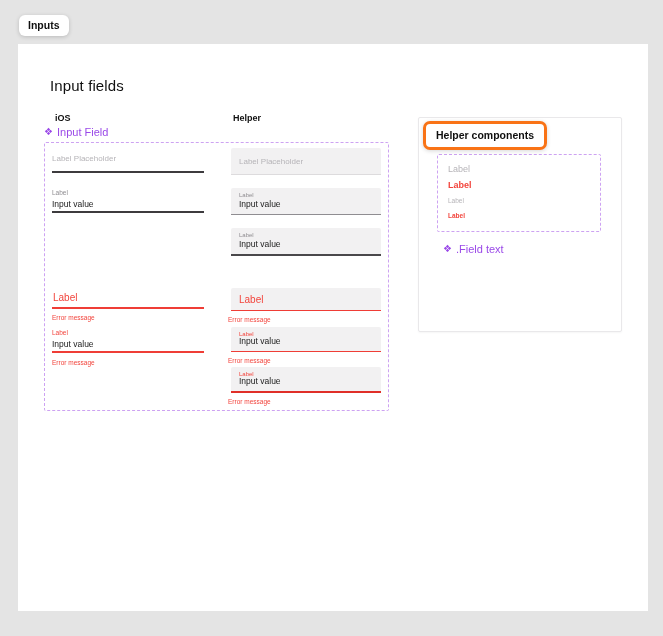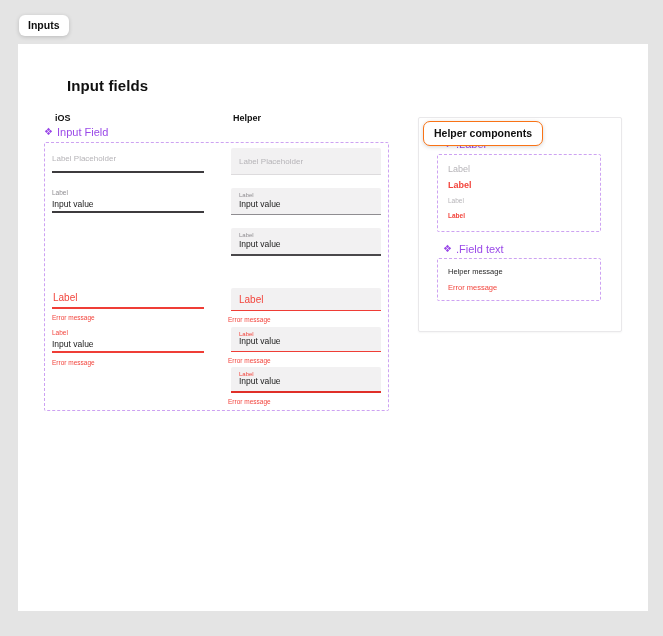--- a/index.html
+++ b/index.html
@@ -18,22 +18,22 @@
     font-size:10.5px; font-weight:700; color:#101010;
     box-shadow:0 1px 4px rgba(0,0,0,0.18);
     z-index:5;
   }
   .canvas-page {
     position:absolute; left:18px; top:44px;
     width:630px; height:567px;
     background:#ffffff;
   }
   .page-title {
-    position:absolute; left:49px; top:33px;
-    font-size:15px; font-weight:700; letter-spacing:0.1px; color:#101010;
+    position:absolute; left:32px; top:33px;
+    font-size:15px; font-weight:400; letter-spacing:0.1px; color:#101010;
   }
   .col-heading {
     position:absolute; top:69px;
     font-size:9px; font-weight:700; color:#101010;
   }
   .comp-title {
     position:absolute;
     display:flex; align-items:center; gap:4px;
     color:#9a49e8; font-size:11px; font-weight:400;
     white-space:nowrap;
@@ -79,21 +79,21 @@
     border-radius:2px;
     box-shadow:0 1px 2px rgba(0,0,0,0.04);
     z-index:1;
   }
   .section-pill {
     position:absolute; left:405px; top:77px;
     background:#ffffff; border-radius:7px;
     padding:5px 10px 6px 10px;
     font-size:10.5px; font-weight:700; color:#101010;
     box-shadow:0 1px 4px rgba(0,0,0,0.16);
-    border:1px solid #f97316;
+    border:3px solid #f97316;
     z-index:3; white-space:nowrap;
   }
   .hc-lbl-gray-lg { color:#b6b4b8; font-size:9px; }
   .hc-lbl-red-lg  { color:#f2453d; font-size:9px; font-weight:600; }
   .hc-lbl-gray-sm { color:#b6b4b8; font-size:6.5px; }
   .hc-lbl-red-sm  { color:#f2453d; font-size:6.5px; font-weight:600; }
   .hc-helper-msg  { color:#2a2a2a; font-size:7.5px; }
   .hc-error-msg   { color:#f2453d; font-size:7.5px; }
   .z2 { z-index:2; }
 </style>
@@ -184,18 +184,14 @@
     <span class="txt hc-lbl-red-lg" style="left:10px; top:25px;">Label</span>
     <span class="txt hc-lbl-gray-sm" style="left:10px; top:42px;">Label</span>
     <span class="txt hc-lbl-red-sm" style="left:10px; top:57px;">Label</span>
   </div>
 
   <div class="comp-title z2" style="left:425px; top:199px;">
     <span class="cicon">❖</span>
     <span>.Field text</span>
   </div>
 
-  <div class="dash-box z2" style="left:419px; top:214px; width:164px; height:43px;">
-    <span class="txt hc-helper-msg" style="left:10px; top:8px;">Helper message</span>
-    <span class="txt hc-error-msg" style="left:10px; top:24px;">Error message</span>
-  </div>
 
 </div>
 
 </body></html>

